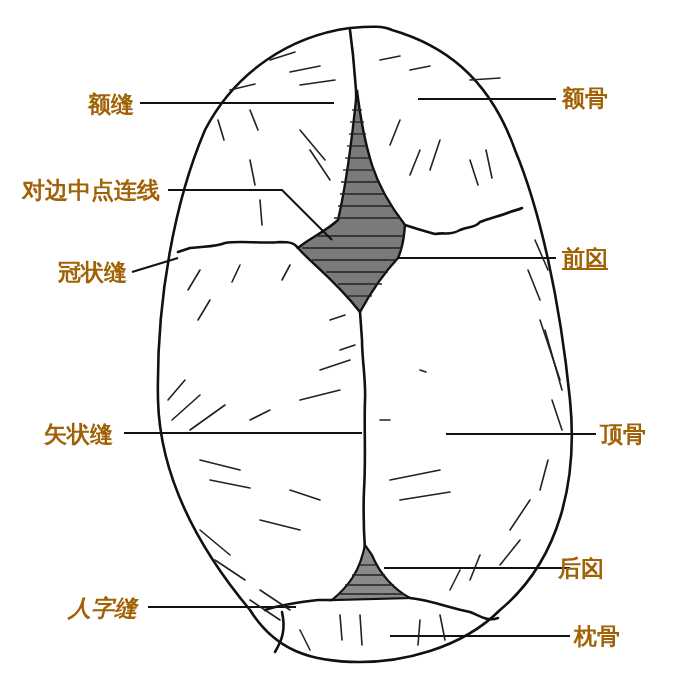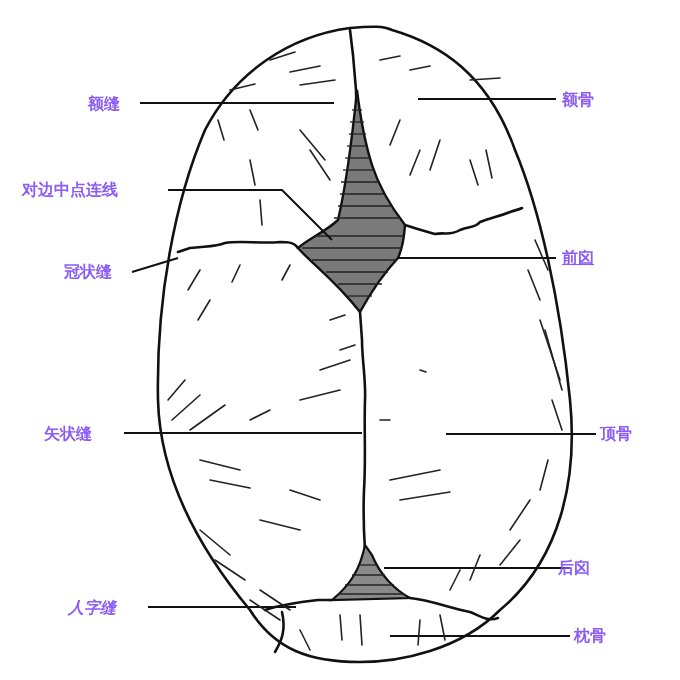--- a/index.html
+++ b/index.html
@@ -2,22 +2,22 @@
 <html><head>
   <meta charset="utf-8">
   <style>
     html, body { margin: 0; padding: 0; background: #ffffff; }
     body { width: 680px; height: 680px; position: relative; overflow: hidden; font-family: "DejaVu Sans", sans-serif; }
     #diagram { position: absolute; left: 0; top: 0; width: 680px; height: 680px; }
     .label {
       position: absolute;
       font-family: "DejaVu Sans", sans-serif;
       font-weight: bold;
-      font-size: 16px;
-      color: #8b5cf6;
+      font-size: 23px;
+      color: #a16207;
       line-height: 24px;
       white-space: nowrap;
     }
     .stroke { fill: none; stroke: #111; stroke-width: 2.6; stroke-linejoin: round; stroke-linecap: round; }
     .thin { fill: none; stroke: #222; stroke-width: 1.6; stroke-linecap: round; }
     .leader { stroke: #111; stroke-width: 2; fill: none; }
     .hatch { stroke: #222; stroke-width: 1.3; }
   </style>
 </head>
 <body>
@@ -131,21 +131,21 @@
     <line x1="340" y1="615" x2="342" y2="640"></line>
       <line x1="360" y1="615" x2="362" y2="645"></line>
     <line x1="300" y1="630" x2="310" y2="650"></line>
       <line x1="420" y1="620" x2="418" y2="645"></line>
     <line x1="440" y1="615" x2="445" y2="640"></line>
   </g>
 </svg>
 
 <div class="label" style="left:88px;top:92px;">额缝</div>
 <div class="label" style="left:22px;top:178px;">对边中点连线</div>
-<div class="label" style="left:64px;top:260px;">冠状缝</div>
+<div class="label" style="left:58px;top:260px;">冠状缝</div>
 <div class="label" style="left:44px;top:422px;">矢状缝</div>
 <div class="label" style="left:68px;top:596px;font-style:italic;">人字缝</div>
 
-<div class="label" style="left:562px;top:88px;">额骨</div>
+<div class="label" style="left:562px;top:88px;font-family:Liberation Mono, monospace;">额骨</div>
 <div class="label" style="left:562px;top:246px;text-decoration:underline;">前囟</div>
 <div class="label" style="left:600px;top:422px;">顶骨</div>
 <div class="label" style="left:558px;top:556px;">后囟</div>
 <div class="label" style="left:574px;top:624px;">枕骨</div>
 
 </body></html>

